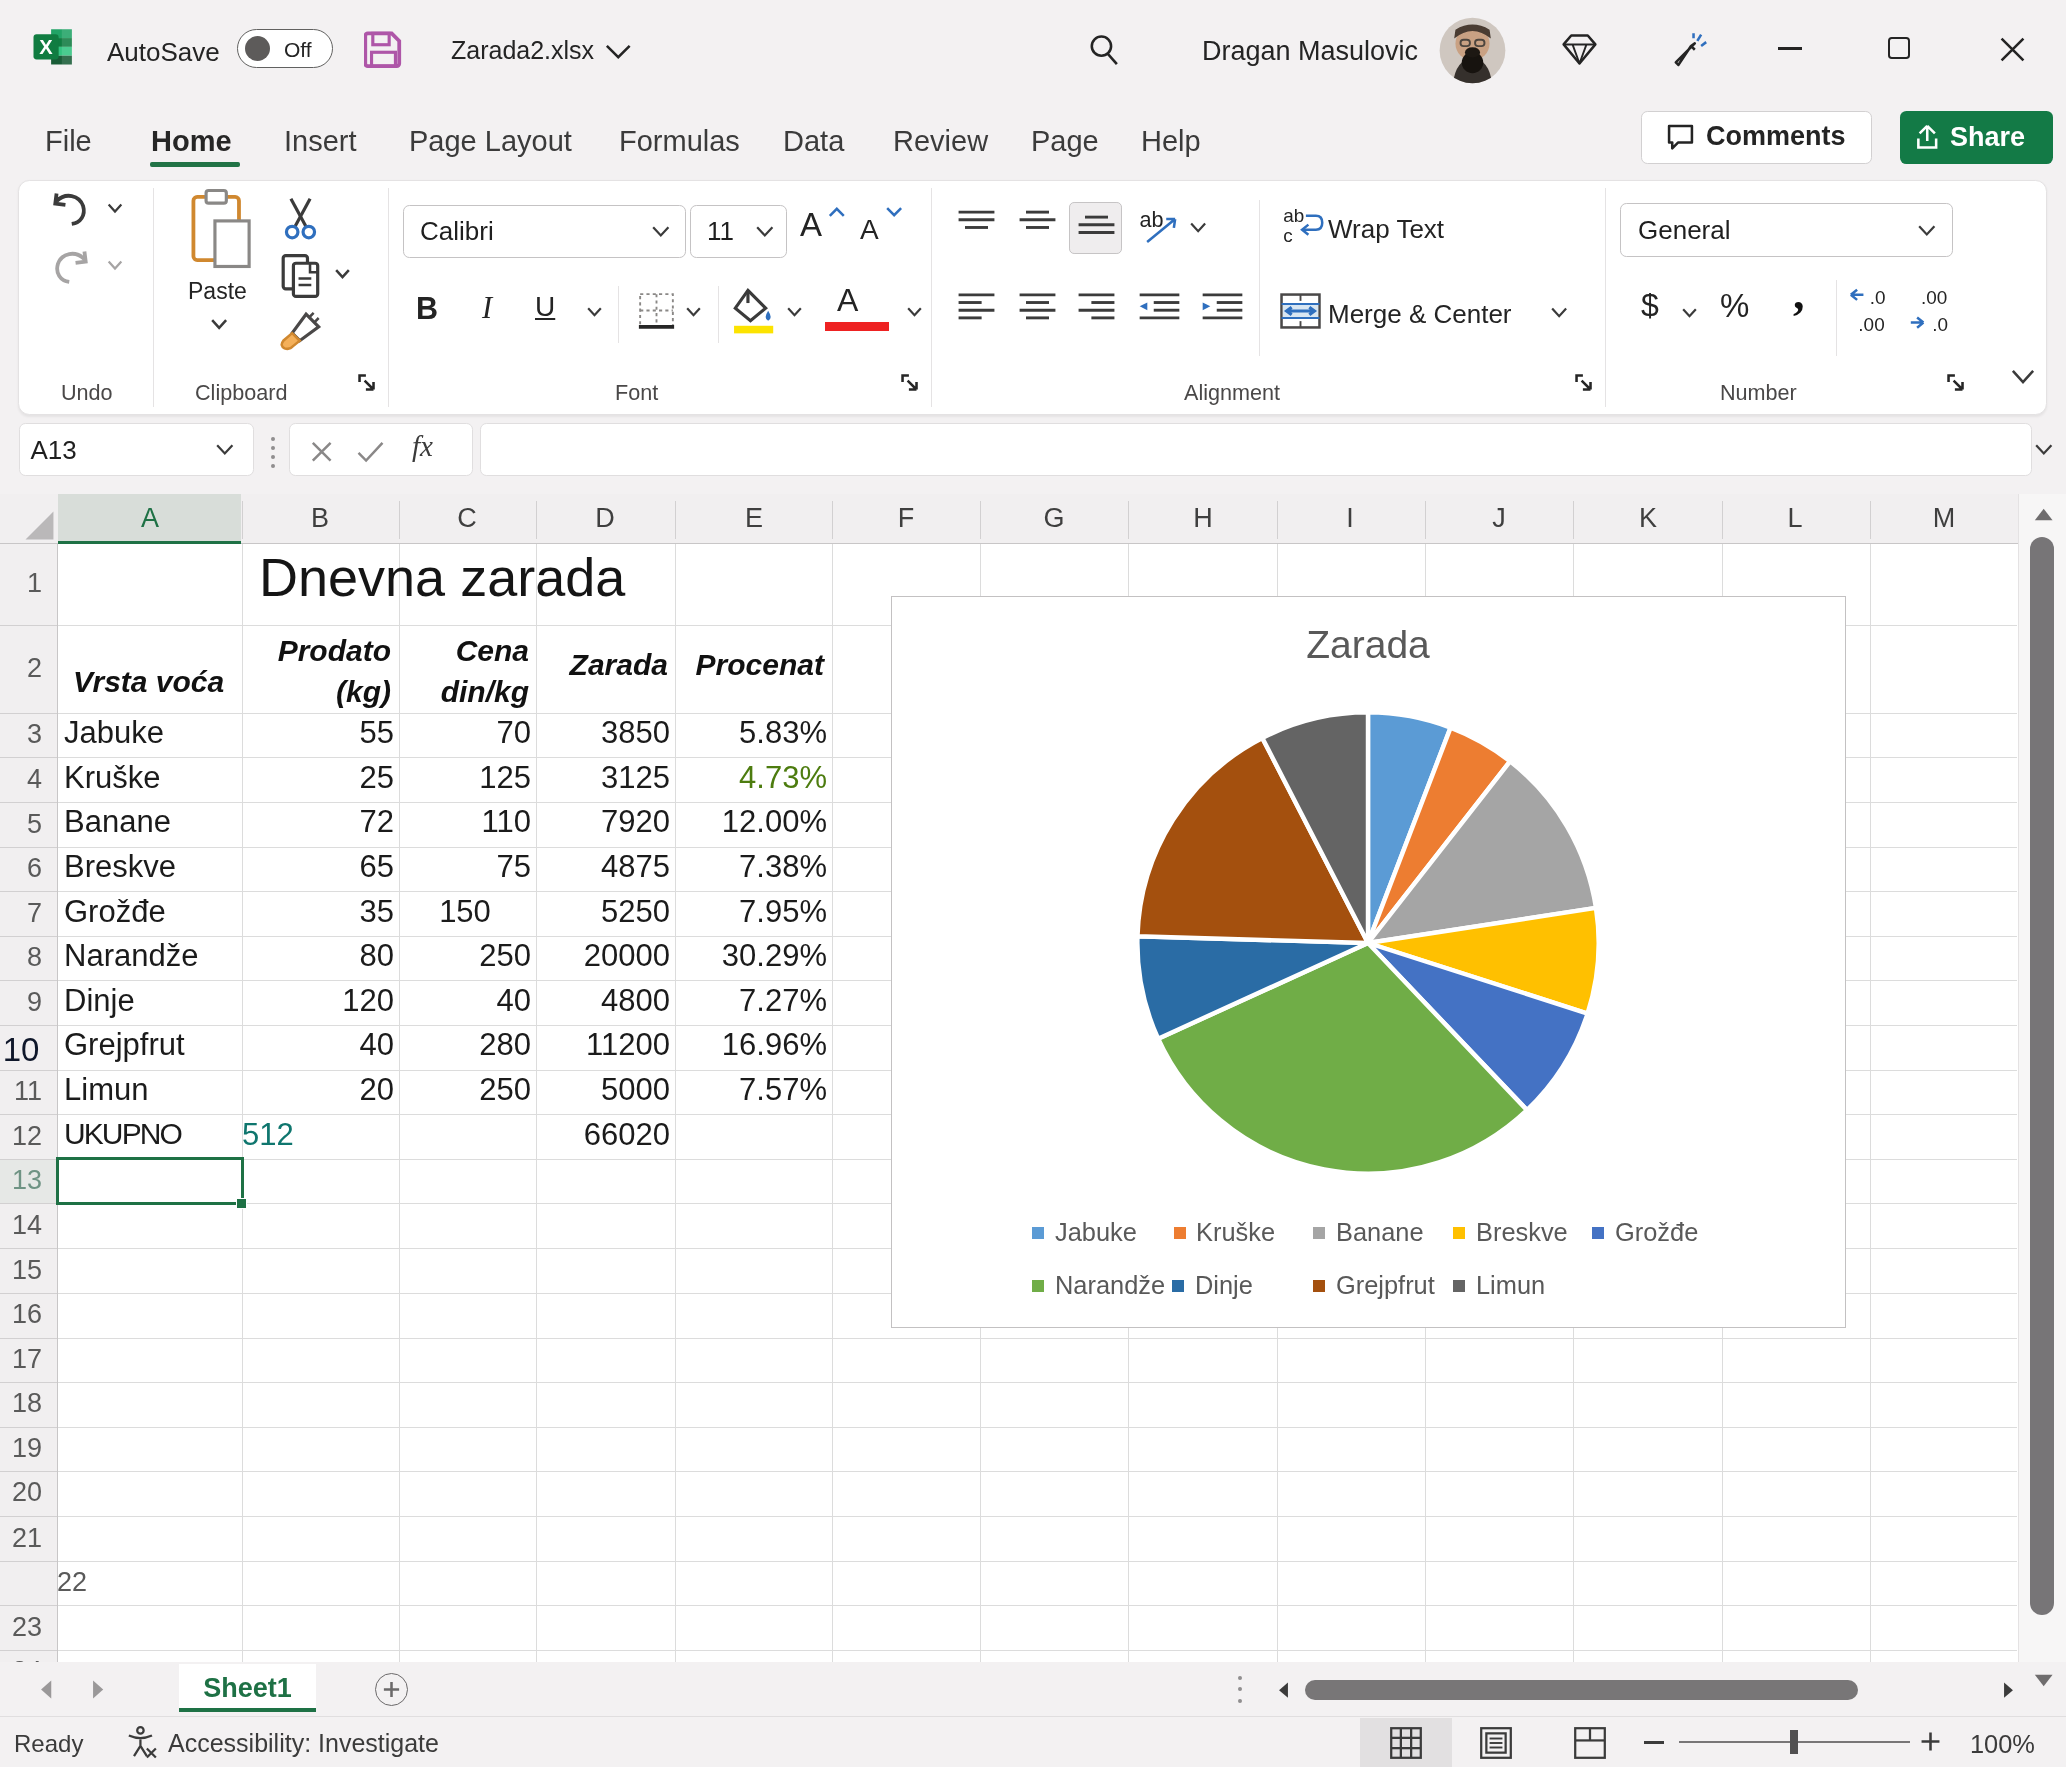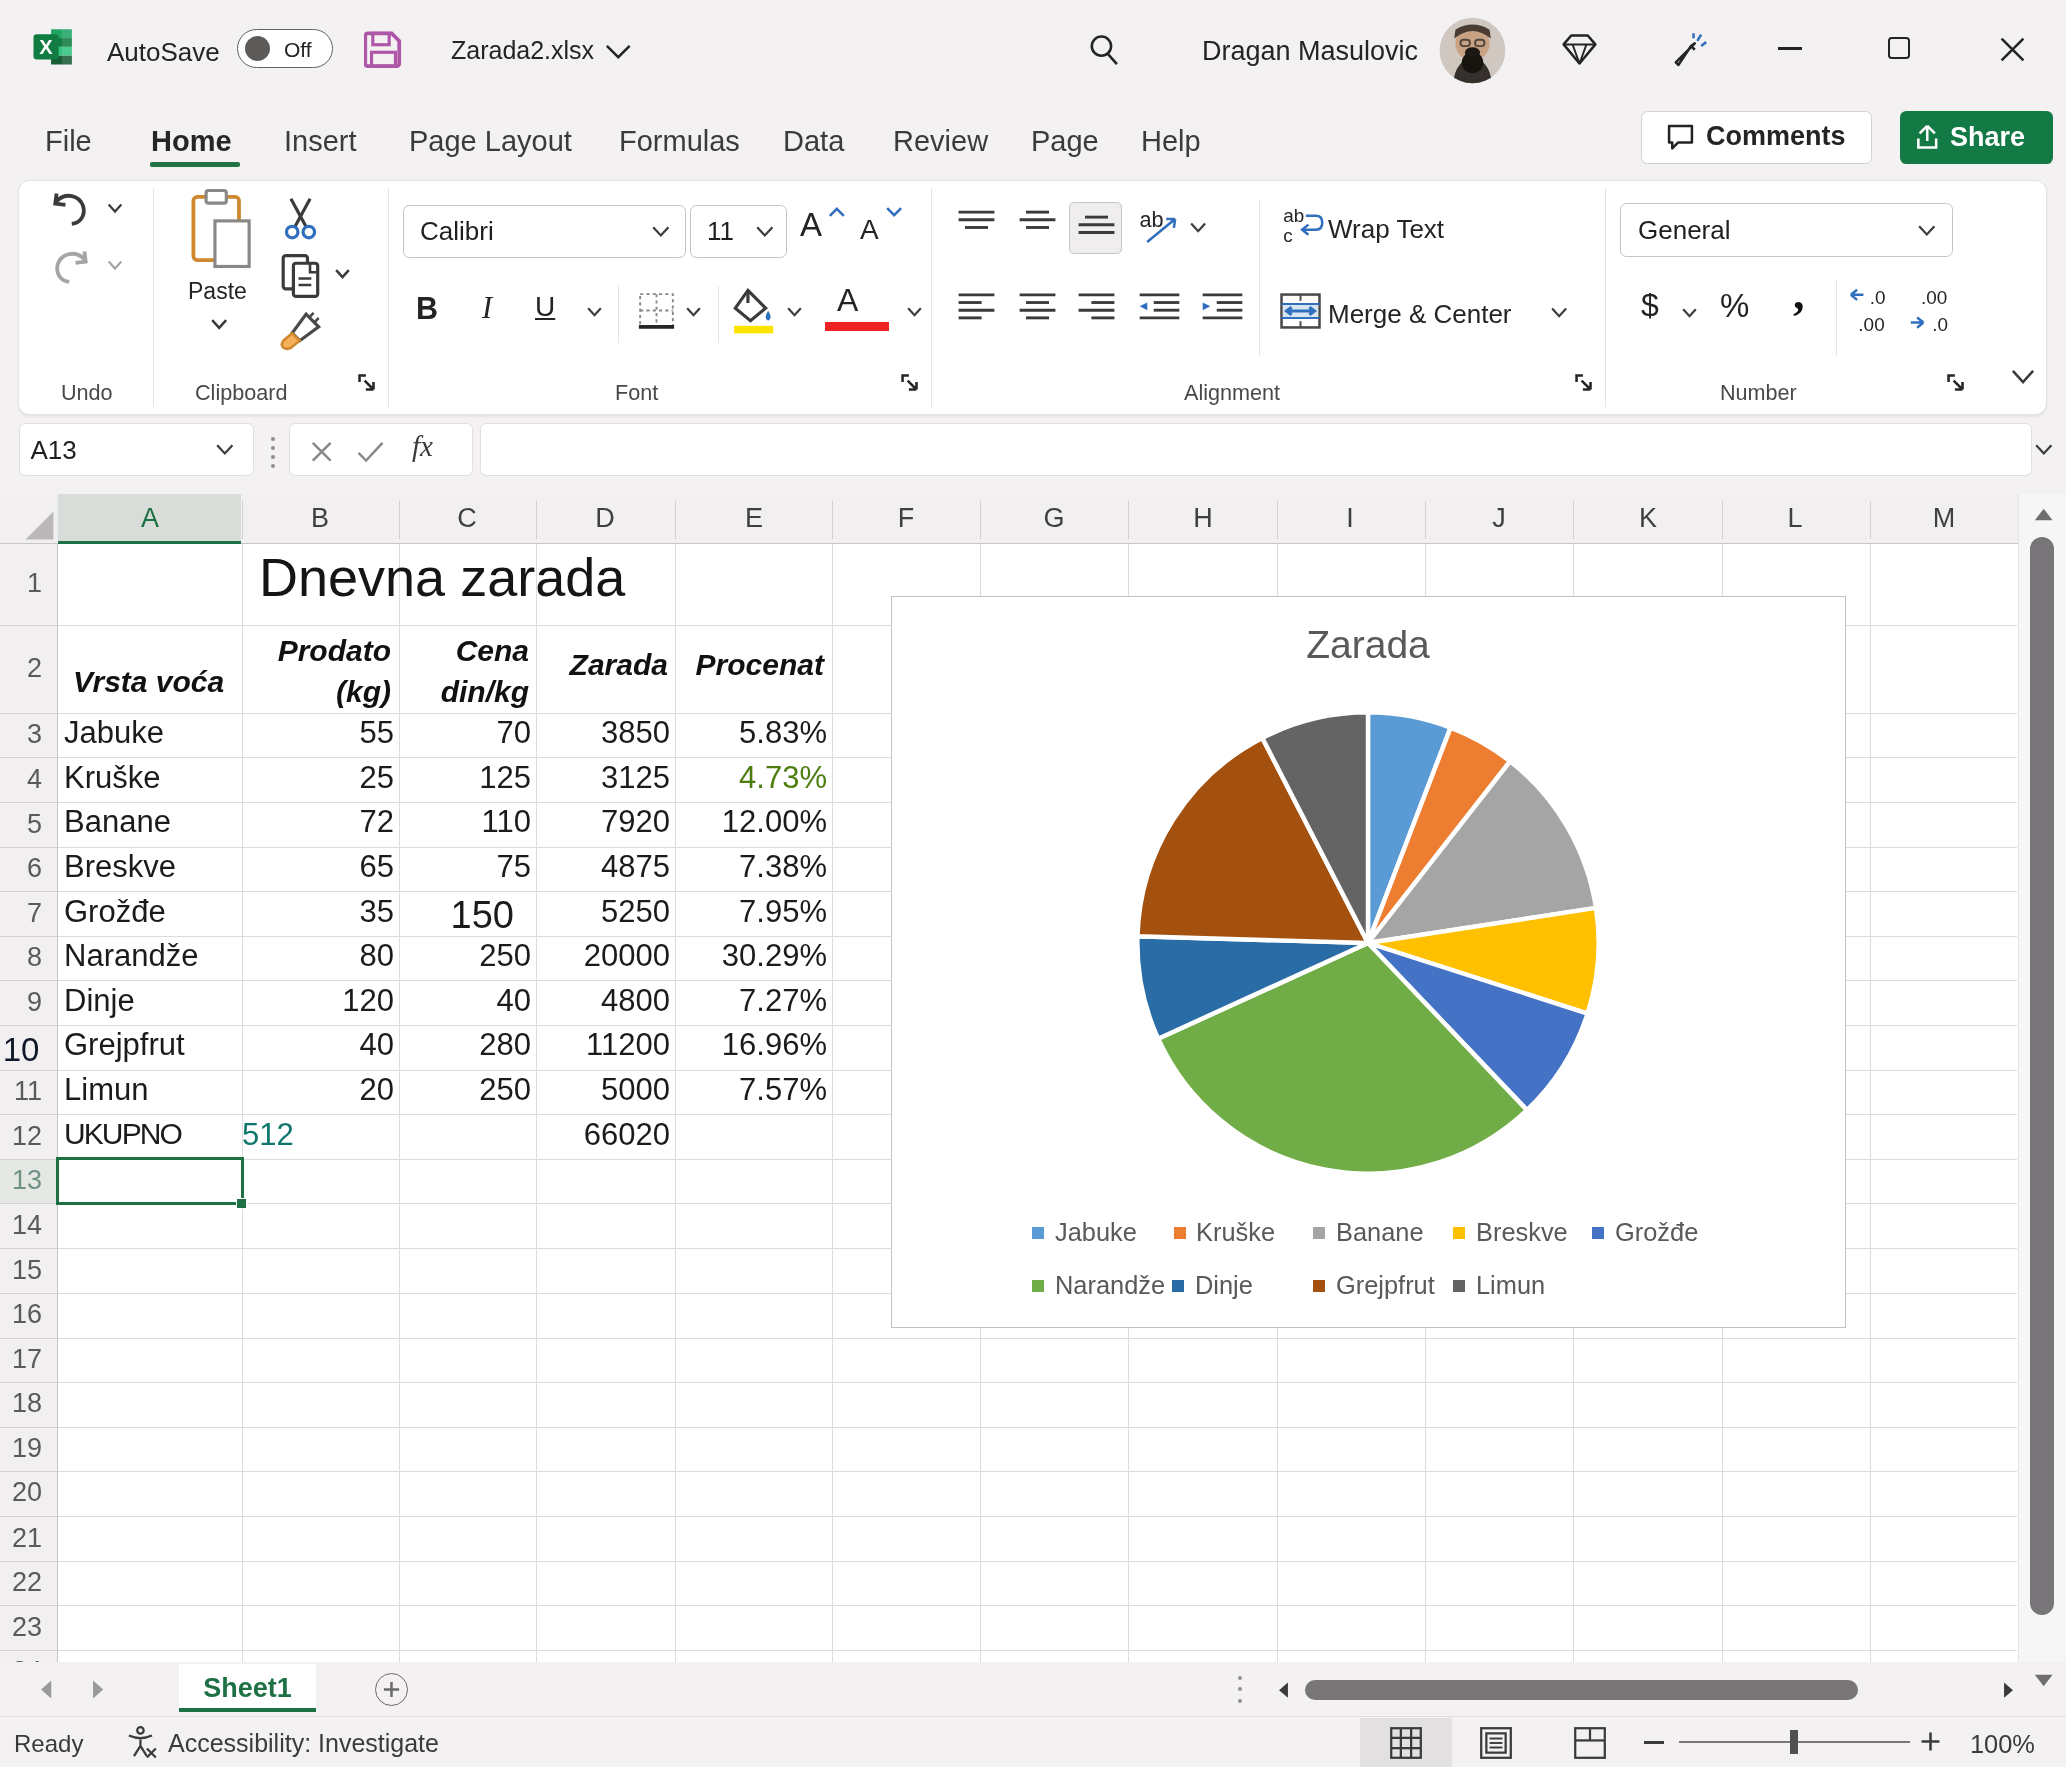--- a/index.html
+++ b/index.html
@@ -390,21 +390,21 @@
 <div class="tx" style="left:0;top:1121px;width:42px;text-align:right;font-size:27px;color:#5a5a5a;">12</div>
 <div class="tx" style="left:0;top:1165px;width:42px;text-align:right;font-size:27px;color:#6F9384;">13</div>
 <div class="tx" style="left:0;top:1210px;width:42px;text-align:right;font-size:27px;color:#5a5a5a;">14</div>
 <div class="tx" style="left:0;top:1255px;width:42px;text-align:right;font-size:27px;color:#5a5a5a;">15</div>
 <div class="tx" style="left:0;top:1299px;width:42px;text-align:right;font-size:27px;color:#5a5a5a;">16</div>
 <div class="tx" style="left:0;top:1344px;width:42px;text-align:right;font-size:27px;color:#5a5a5a;">17</div>
 <div class="tx" style="left:0;top:1388px;width:42px;text-align:right;font-size:27px;color:#5a5a5a;">18</div>
 <div class="tx" style="left:0;top:1433px;width:42px;text-align:right;font-size:27px;color:#5a5a5a;">19</div>
 <div class="tx" style="left:0;top:1477px;width:42px;text-align:right;font-size:27px;color:#5a5a5a;">20</div>
 <div class="tx" style="left:0;top:1523px;width:42px;text-align:right;font-size:27px;color:#5a5a5a;">21</div>
-<div class="tx" style="left:0;top:1567px;width:42px;text-align:right;font-size:27px;color:#5a5a5a;">22</div>
+<div class="tx" style="left:0;top:1567px;width:42px;text-align:right;font-size:27px;color:#5a5a5a;padding-left:45px;">22</div>
 <div class="tx" style="left:0;top:1612px;width:42px;text-align:right;font-size:27px;color:#5a5a5a;">23</div>
 <div class="tx" style="left:0;top:1656px;width:42px;text-align:right;font-size:27px;color:#5a5a5a;">24</div>
 <div class="ab" style="left:0;top:625px;width:57px;height:1.3px;background:#D2D0D1;"></div>
 <div class="ab" style="left:0;top:713px;width:57px;height:1.3px;background:#D2D0D1;"></div>
 <div class="ab" style="left:0;top:757px;width:57px;height:1.3px;background:#D2D0D1;"></div>
 <div class="ab" style="left:0;top:802px;width:57px;height:1.3px;background:#D2D0D1;"></div>
 <div class="ab" style="left:0;top:847px;width:57px;height:1.3px;background:#D2D0D1;"></div>
 <div class="ab" style="left:0;top:891px;width:57px;height:1.3px;background:#D2D0D1;"></div>
 <div class="ab" style="left:0;top:936px;width:57px;height:1.3px;background:#D2D0D1;"></div>
 <div class="ab" style="left:0;top:980px;width:57px;height:1.3px;background:#D2D0D1;"></div>
@@ -482,21 +482,21 @@
 <div class="tx" style="left:399px;top:804px;width:132px;text-align:right;font-size:31px;color:#1b1b1b;">110</div>
 <div class="tx" style="left:536px;top:804px;width:134px;text-align:right;font-size:31px;color:#1b1b1b;">7920</div>
 <div class="tx" style="left:675px;top:804px;width:152px;text-align:right;font-size:31px;color:#1b1b1b;">12.00%</div>
 <div class="tx" style="left:64px;top:849px;font-size:31px;color:#1b1b1b;">Breskve</div>
 <div class="tx" style="left:242px;top:849px;width:152px;text-align:right;font-size:31px;color:#1b1b1b;">65</div>
 <div class="tx" style="left:399px;top:849px;width:132px;text-align:right;font-size:31px;color:#1b1b1b;">75</div>
 <div class="tx" style="left:536px;top:849px;width:134px;text-align:right;font-size:31px;color:#1b1b1b;">4875</div>
 <div class="tx" style="left:675px;top:849px;width:152px;text-align:right;font-size:31px;color:#1b1b1b;">7.38%</div>
 <div class="tx" style="left:64px;top:894px;font-size:31px;color:#1b1b1b;">Grožđe</div>
 <div class="tx" style="left:242px;top:894px;width:152px;text-align:right;font-size:31px;color:#1b1b1b;">35</div>
-<div class="tx" style="left:382px;top:894px;width:132px;text-align:right;font-size:38px;color:#1b1b1b;">150</div>
+<div class="tx" style="left:399px;top:894px;width:132px;text-align:center;font-size:31px;color:#1b1b1b;">150</div>
 <div class="tx" style="left:536px;top:894px;width:134px;text-align:right;font-size:31px;color:#1b1b1b;">5250</div>
 <div class="tx" style="left:675px;top:894px;width:152px;text-align:right;font-size:31px;color:#1b1b1b;">7.95%</div>
 <div class="tx" style="left:64px;top:938px;font-size:31px;color:#1b1b1b;">Narandže</div>
 <div class="tx" style="left:242px;top:938px;width:152px;text-align:right;font-size:31px;color:#1b1b1b;">80</div>
 <div class="tx" style="left:399px;top:938px;width:132px;text-align:right;font-size:31px;color:#1b1b1b;">250</div>
 <div class="tx" style="left:536px;top:938px;width:134px;text-align:right;font-size:31px;color:#1b1b1b;">20000</div>
 <div class="tx" style="left:675px;top:938px;width:152px;text-align:right;font-size:31px;color:#1b1b1b;">30.29%</div>
 <div class="tx" style="left:64px;top:983px;font-size:31px;color:#1b1b1b;">Dinje</div>
 <div class="tx" style="left:242px;top:983px;width:152px;text-align:right;font-size:31px;color:#1b1b1b;">120</div>
 <div class="tx" style="left:399px;top:983px;width:132px;text-align:right;font-size:31px;color:#1b1b1b;">40</div>

